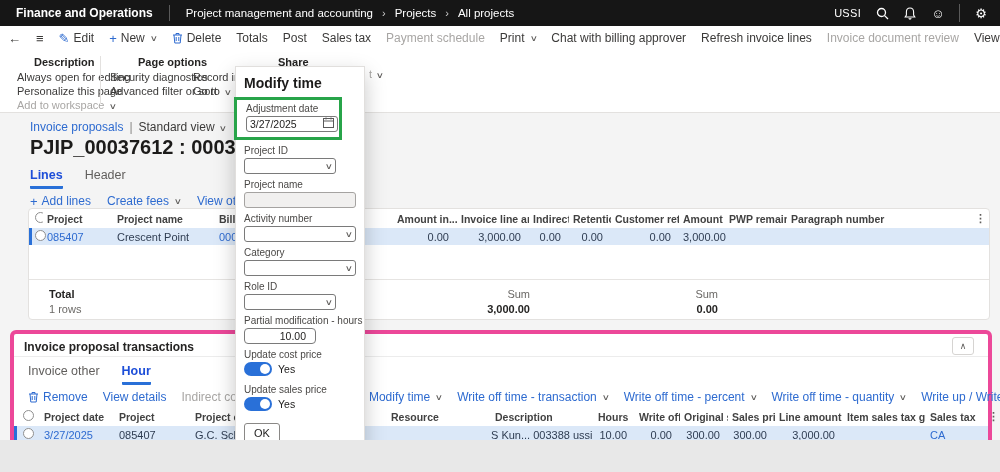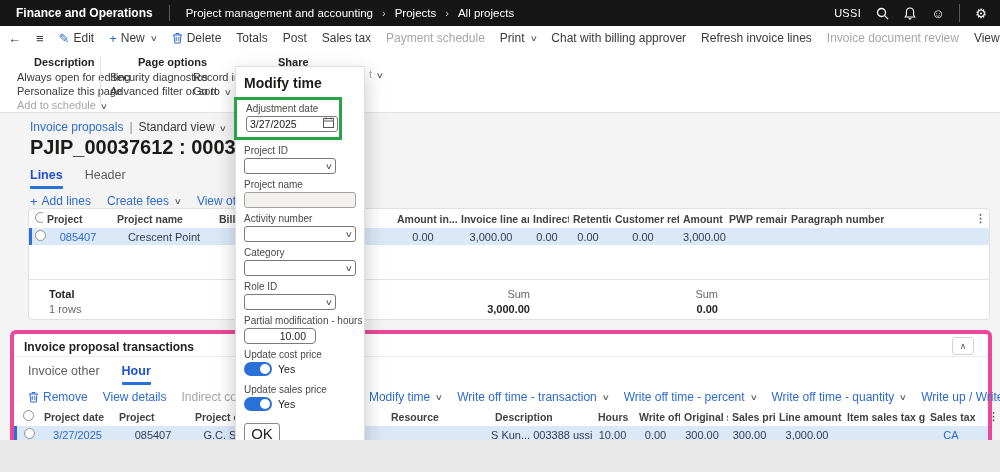--- a/index.html
+++ b/index.html
@@ -55,21 +55,21 @@
   .card1 { position:absolute; left:28px; top:208px; width:962px; height:112px; background:#fff;
            border:1px solid #e3e1df; border-radius:4px; }
   .card2 { position:absolute; left:10px; top:330px; width:982px; height:142px; background:#fff;
            border:4px solid #ec4899; border-radius:6px 6px 0 0; }
   .g1 { display:grid; grid-template-columns:14px 70px 102px 178px 64px 72px 40px 42px 68px 46px 62px 120px 1fr 18px; align-items:center; }
   .g2 { display:grid; grid-template-columns:26px 75px 76px 100px 96px 104px 103px 41px 45px 48px 47px 68px 83px 50px 1fr 18px; align-items:center; }
   .ghead { height:19px; font-size:10.5px; font-weight:bold; color:#424242; }
   .ghead > div { padding:0 4px; overflow:hidden; white-space:nowrap; }
   .grow { height:17px; font-size:11px; background:#dbe8f8; position:relative; }
   .grow::before { content:""; position:absolute; left:0; top:0; bottom:0; width:3px; background:#2970d8; }
-  .grow > div { padding:0 4px; overflow:visible; white-space:nowrap;text-align:center; }
+  .grow > div { padding:0 4px; overflow:visible; white-space:nowrap; }
   .num { text-align:right; padding-right:8px !important; }
   .radio { width:11px; height:11px; border:1px solid #8f8f8f; border-radius:50%; background:#fff;
            display:inline-block; margin-left:5px; }
   .kebab { color:#605e5c; font-size:11px; text-align:center; }
   .cell-dark { color:#2f3d52; }
 
   .totals { position:absolute; left:0; right:0; top:70px; height:41px; border-top:1px solid #e6e4e2; font-size:11px; }
   .tot-label { position:absolute; left:20px; top:8px; font-weight:bold; color:#252423; }
   .tot-rows  { position:absolute; left:20px; top:23px; color:#6b6966; }
   .sumcol { position:absolute; top:8px; width:100px; text-align:right; color:#6b6966; }
@@ -103,21 +103,21 @@
   .ibox.dis { background:#f1f0ef; border-color:#a5a3a1; }
   .hours-box { width:72px; border-radius:4px; }
   .hours-box input { text-align:right; padding-right:6px; }
   .green-box { border:3px solid #27a449; margin:0 0 5px -10px; width:108px; padding:3px 0 5px 9px; }
   .toggle-row { display:flex; align-items:center; gap:6px; margin-bottom:8px; margin-top:1px; }
   .toggle { width:28px; height:14px; border-radius:7px; background:#2970d8; position:relative; }
   .toggle::after { content:""; position:absolute; right:2px; top:2px; width:10px; height:10px;
                    border-radius:50%; background:#fff; }
   .tog-lab { font-size:10.5px; color:#1c1b1a; }
   .ok-btn { margin-top:4px; width:36px; height:20px; border:1px solid #8a8886; border-radius:3px;
-            background:#fff; font-family:"Liberation Sans",sans-serif; font-size:15px; color:#252423; }
+            background:#fff; font-family:"Liberation Sans",sans-serif; font-size:11px; color:#252423; }
   .share-frag { position:absolute; left:369px; top:68px; color:#a8a6a4; font-size:11px; }
 </style>
 </head>
 <body>
 
 <div class="stage">
 
   <header class="topbar">
     <div class="brand">Finance and Operations</div>
     <div class="tb-div"></div>
@@ -184,21 +184,21 @@
     <span class="ab-item">Refresh invoice lines</span>
     <span class="ab-item disabled">Invoice document review</span>
     <span class="ab-item">View instructions</span>
 
   </div>
 
   <div class="ribbon">
     <div class="rb-title" style="left:34px;">Description</div>
     <div class="rb-item" style="left:17px; top:21px;">Always open for editing</div>
     <div class="rb-item" style="left:17px; top:35px;">Personalize this page</div>
-    <div class="rb-item disabled" style="left:17px; top:49px;"><span>Add to schedule</span> <span class="chev">∨</span></div>
+    <div class="rb-item disabled" style="left:17px; top:49px;"><span>Add to workspace</span> <span class="chev">∨</span></div>
     <div class="rb-divider" style="left:100px;"></div>
     <div class="rb-title" style="left:138px;">Page options</div>
     <div class="rb-item" style="left:110px; top:21px;">Security diagnostics</div>
     <div class="rb-item" style="left:110px; top:35px;">Advanced filter or sort</div>
     <div class="rb-item" style="left:193px; top:21px;">Record info</div>
     <div class="rb-item" style="left:193px; top:35px;"><span>Go to</span> <span class="chev">∨</span></div>
     <div class="rb-title" style="left:278px;">Share</div>
   </div>
   <div class="share-frag"><span>t</span> <span class="chev">∨</span></div>
 

